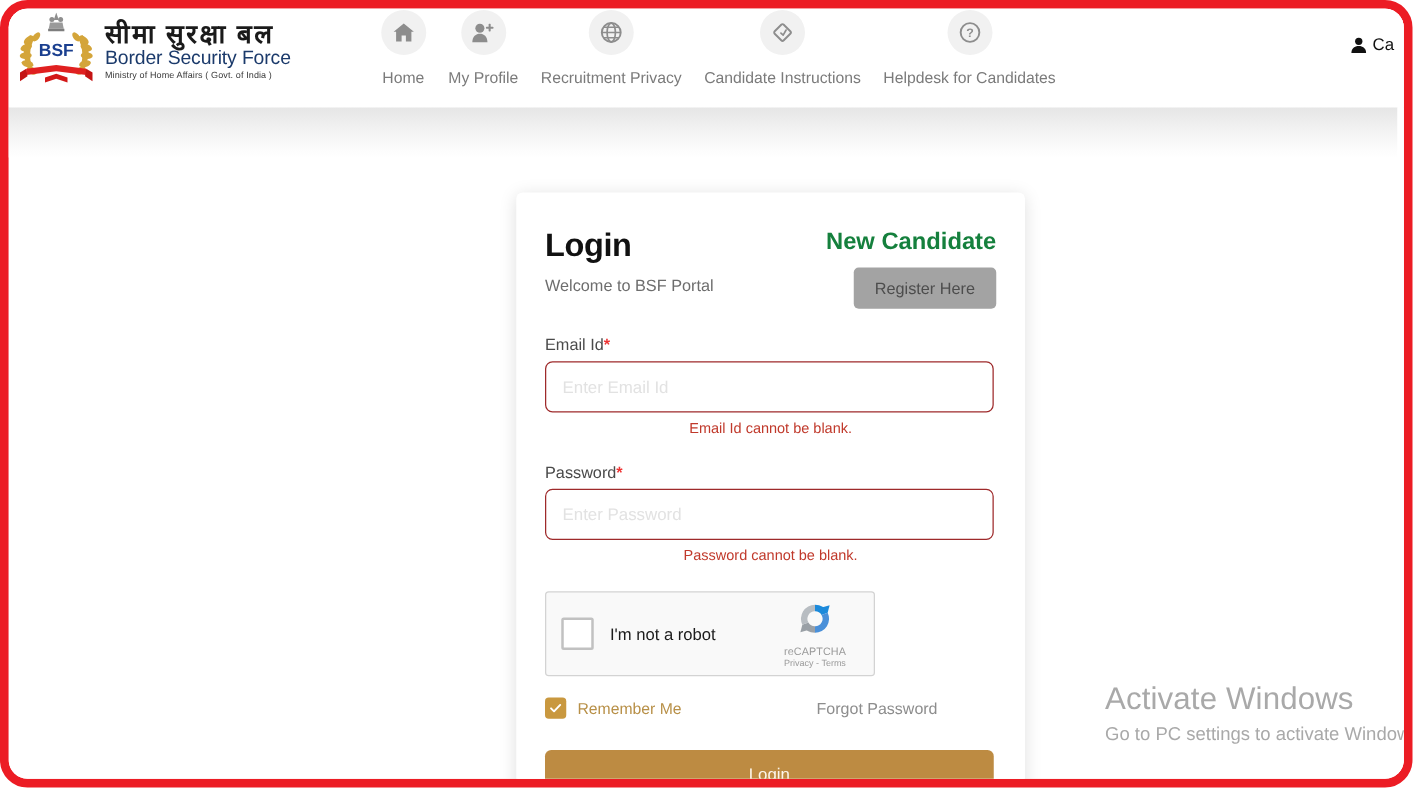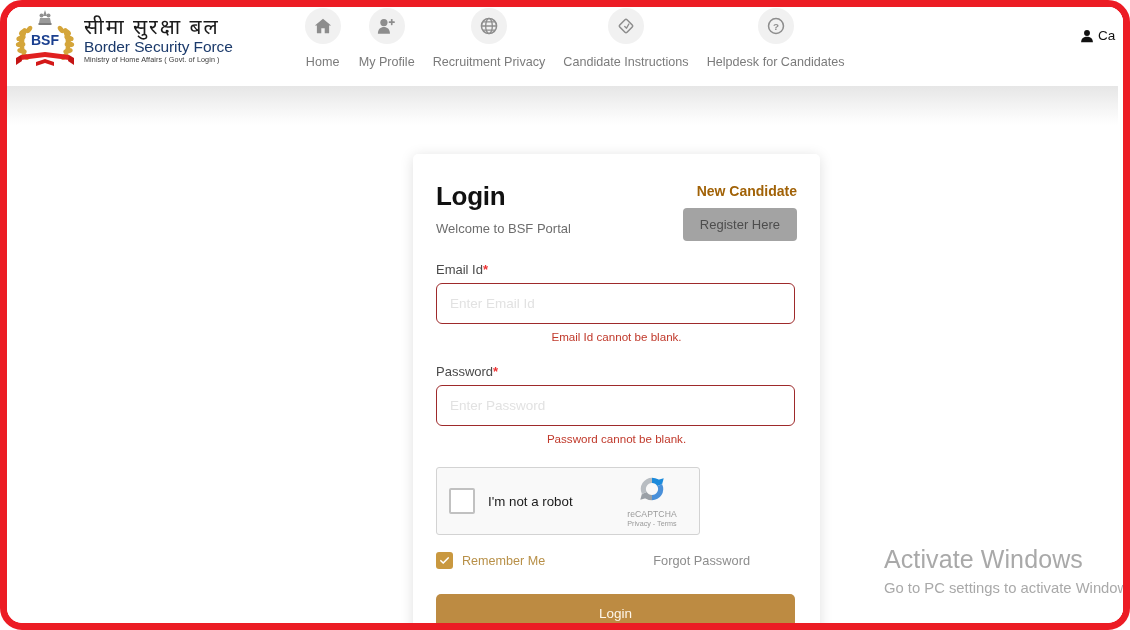--- a/index.html
+++ b/index.html
@@ -57,21 +57,21 @@
     width: 62px;
     height: 60px;
     flex: 0 0 62px;
   }
 
   #logo-text { margin-left: 8px; line-height: 1; }
 
   .logo-hindi {
     font-family: "Liberation Serif", serif;
     font-size: 21px;
-    font-weight: normal;
+    font-weight: bold;
     color: #1a1a1a;
     letter-spacing: 2px;
     display: block;
     margin-bottom: 1px;
   }
   .logo-en {
     font-size: 15.5px;
     font-weight: normal;
     color: #1b3a6b;
     display: block;
@@ -186,23 +186,23 @@
     line-height: 1.05;
   }
   #welcome-text {
     font-size: 13px;
     color: #6d6d6d;
     margin-top: 11px;
   }
 
   #newcand-col { text-align: right; padding-top: 2px; }
   #newcand-label {
-    font-size: 14px;
+    font-size: 19px;
     font-weight: bold;
-    color: #a16207;
+    color: #15803d;
     white-space: nowrap;
   }
   #register-btn {
     margin-top: 9px;
     background: #a3a3a3;
     border: none;
     border-radius: 4px;
     font-family: "Liberation Sans", sans-serif;
     font-size: 13px;
     color: #4d4d4d;
@@ -401,21 +401,21 @@
               <path d="M7,45 L31,42 L55,45 L55,50 L31,47 L7,50 Z" fill="#e02020"></path>
               <path d="M7,45 L2,48 L2,55 L8,51 Z" fill="#c41414"></path>
               <path d="M55,45 L60,48 L60,55 L54,51 Z" fill="#c41414"></path>
               <path d="M22,52 L31,49 L40,52 L40,56 L31,53 L22,56 Z" fill="#d31818"></path>
             </g>
           </svg>
         </div>
         <div id="logo-text">
           <span class="logo-hindi">सीमा सुरक्षा बल</span>
           <span class="logo-en">Border Security Force</span>
-          <span class="logo-sub">Ministry of Home Affairs ( Govt. of Login )</span>
+          <span class="logo-sub">Ministry of Home Affairs ( Govt. of India )</span>
         </div>
       </div>
 
       <div id="nav">
 
         <div class="nav-item">
           <div class="nav-circle">
             <svg width="18" height="18" viewBox="0 0 20 20" fill="#8d8d8d">
               <path d="M10 2 L19 9.4 L16.8 9.4 L16.8 18 L11.9 18 L11.9 12.6 L8.1 12.6 L8.1 18 L3.2 18 L3.2 9.4 L1 9.4 Z"></path>
             </svg>

